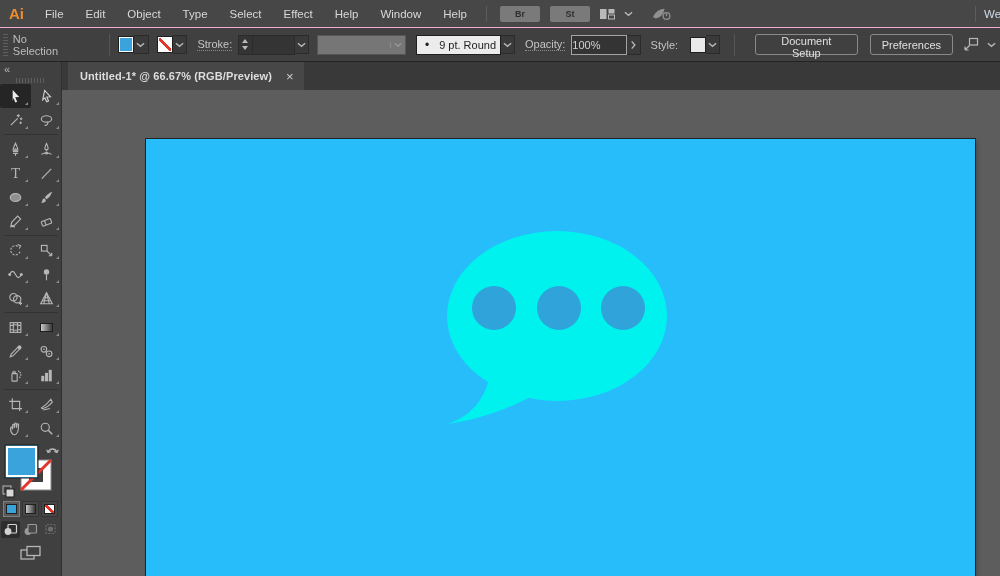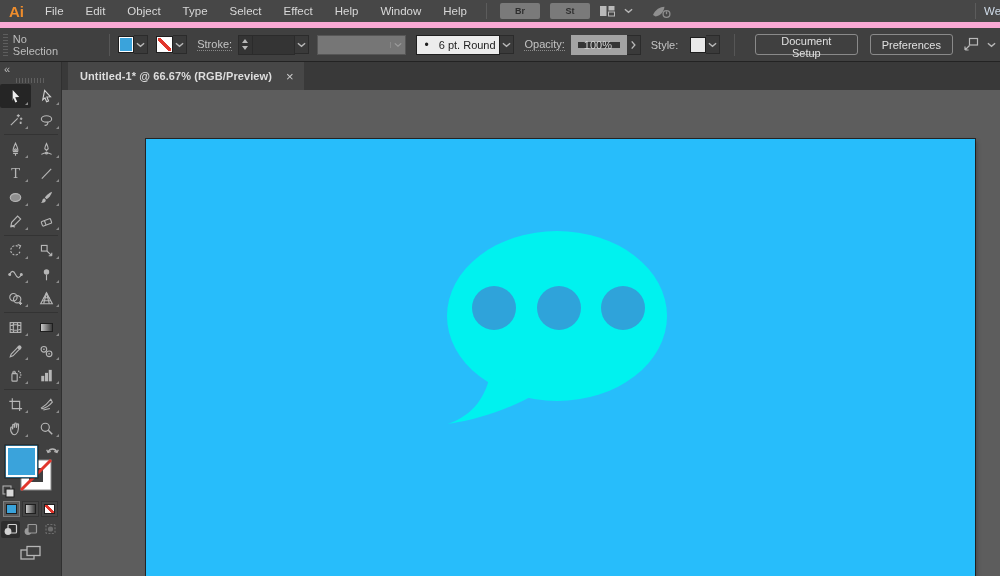--- a/index.html
+++ b/index.html
@@ -3,21 +3,21 @@
 <meta charset="utf-8">
 <style>
   * { box-sizing: border-box; margin: 0; padding: 0; }
   html,body { width:1000px; height:576px; overflow:hidden; }
   body { font-family:"Liberation Sans", sans-serif; background:#5d5d5d; color:#d6d6d6;
          -webkit-font-smoothing:antialiased; }
   .app { width:1000px; height:576px; display:flex; flex-direction:column; }
 
   
   .menubar { height:28px; background:#474747; display:flex; align-items:center;
-             border-bottom:6px solid #f9a8d4; flex:0 0 28px; }
+             border-bottom:1px solid #f9a8d4; flex:0 0 28px; }
   .ai-logo { color:#ef8d2c; font-weight:bold; font-size:15px; padding:0 10px 0 9px; letter-spacing:0; }
   .menu-items { display:flex; align-items:center; }
   .menu-item { font-size:11.5px; color:#d8d8d8; padding:0 11px; cursor:default; }
   .mb-divider { width:1px; height:16px; background:#5c5c5c; margin:0 8px; }
   .mb-box { width:40px; height:16px; background:#7a7a7a; color:#2e2e2e; border:none;
             font-family:"Liberation Sans",sans-serif; font-size:9px; font-weight:bold;
             border-radius:2px; margin:0 5px; line-height:16px; text-align:center; padding:0; }
   .mb-icon { display:inline-flex; align-items:center; margin:0 4px; }
   .cv { width:9px; height:6px; color:#b9b9b9; }
   .spacer { flex:1; }
@@ -44,22 +44,22 @@
             border-top:4px solid #b9b9b9; }
   .dark-field { height:20px; background:#343434; border:1px solid #2b2b2b; border-left:none; }
   .stroke-val { width:44px; }
   .disabled-dd { width:92px; height:20px; background:#767676; border:1px solid #565656;
                  display:flex; align-items:center; justify-content:flex-end; margin-left:8px; }
   .disabled-dd .cv { color:#9d9d9d; margin-right:3px; border-left:1px solid #8a8a8a; padding-left:3px;
                      width:12px; height:6px; }
   .brush-dd { height:20px; background:#ececec; border:1px solid #1f1f1f; color:#1e1e1e;
               display:flex; align-items:center; font-size:11px; width:88px; margin-left:10px; }
   .brush-dot { margin:0 10px 0 8px; font-size:12px; }
-  .val-box { width:58px; height:20px; background:#343434; border:7px solid #a3a3a3;
-             font-size:11px; color:#d2d2d2; display:flex; align-items:center; padding-left:6px; }
+  .val-box { width:58px; height:20px; background:#343434; border:1px solid #a3a3a3;
+             font-size:11px; color:#d2d2d2; display:flex; align-items:center; }
   .mini-btn { width:14px; height:20px; background:#3a3a3a; border:1px solid #2b2b2b; border-left:none;
               display:flex; align-items:center; justify-content:center; }
   .style-sw { width:16px; height:16px; background:#e9e9e9; border:1px solid #1f1f1f; margin-left:6px; }
   .cb-btn { height:21px; border:1px solid #8a8a8a; border-radius:3px; background:transparent;
             color:#e0e0e0; font-family:"Liberation Sans",sans-serif; font-size:11px;
             padding:0 11px; margin-left:12px; }
 
   
   .main { flex:1; display:flex; min-height:0; }
 
@@ -182,21 +182,21 @@
           <path d="M1 1l4 3.5L9 1" fill="none" stroke="currentColor" stroke-width="1.5"></path>
         </svg>
     </span>
     <span class="disabled-dd">
       <svg class="cv" viewBox="0 0 10 6">
           <path d="M1 1l4 3.5L9 1" fill="none" stroke="currentColor" stroke-width="1.5"></path>
         </svg>
     </span>
     <span class="brush-dd">
       <span class="brush-dot">•</span>
-      <span>6 pt. Round</span>
+      <span>9 pt. Round</span>
     </span>
     <span class="chev-box">
       <svg class="cv" viewBox="0 0 10 6">
           <path d="M1 1l4 3.5L9 1" fill="none" stroke="currentColor" stroke-width="1.5"></path>
         </svg>
     </span>
     <span class="cb-label">Opacity:</span>
     <span class="val-box">100%</span>
     <span class="mini-btn">
       <svg class="cv" viewBox="0 0 10 6" style="transform:rotate(-90deg)">

